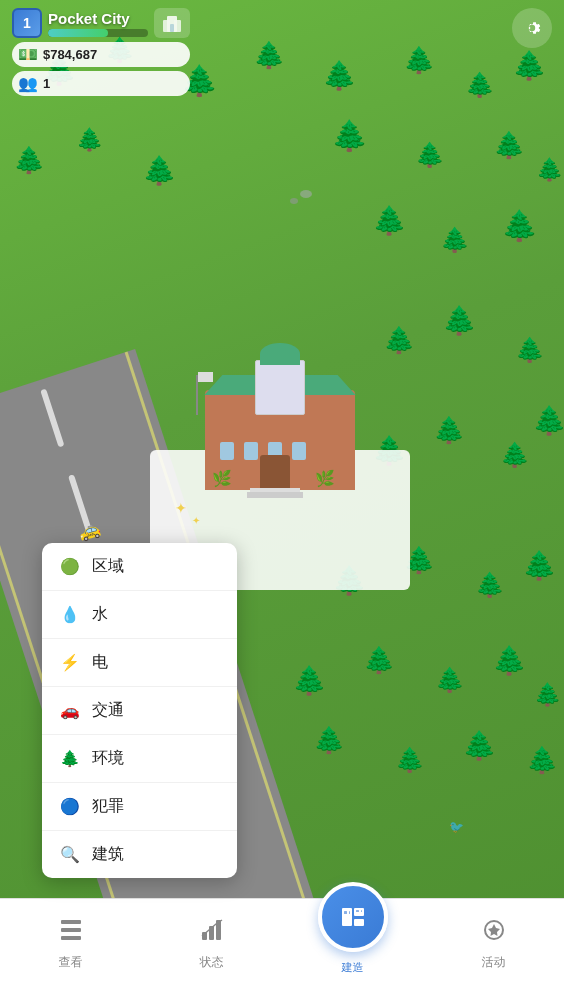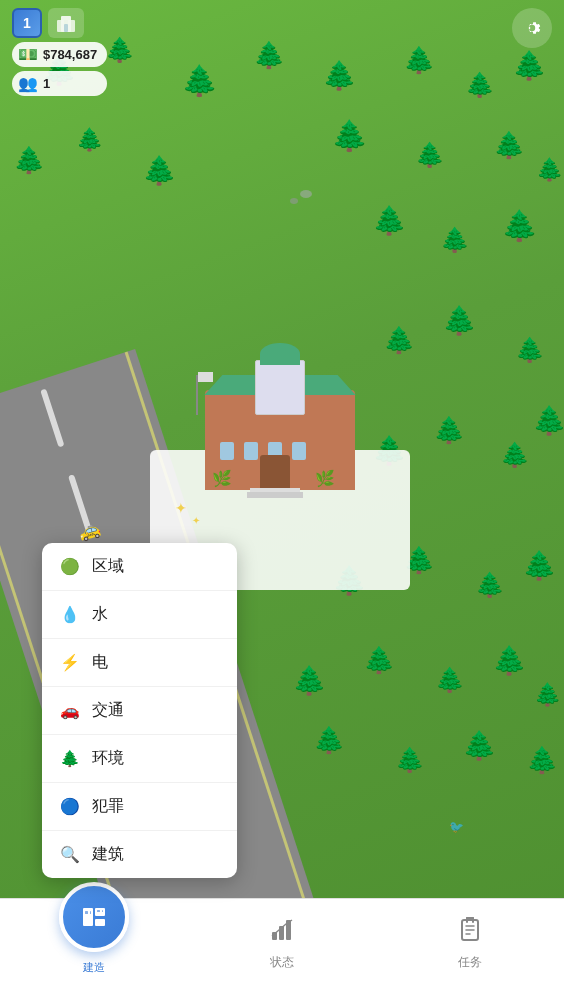--- a/index.html
+++ b/index.html
@@ -457,20 +457,26 @@
   <div class="sparkle" style="left:192px;top:515px;font-size:10px;">✦</div>
 
   <div class="animal" style="right:100px;top:820px;">🐦</div>
 
 </div>
 
 <div id="top-hud">
   <div class="hud-left">
     <div class="level-name-row">
       <div class="level-badge">1</div>
+      <div class="name-xp-col">
+        <span class="game-title">Pocket City</span>
+        <div class="xp-bar-bg">
+          <div class="xp-bar-fill" style="width:60%;"></div>
+        </div>
+      </div>
 
       <div class="building-count-icon">
         <svg width="22" height="22" viewBox="0 0 22 22" fill="none">
           <rect x="2" y="8" width="7" height="12" fill="rgba(255,255,255,0.85)" rx="1"></rect>
           <rect x="13" y="8" width="7" height="12" fill="rgba(255,255,255,0.85)" rx="1"></rect>
           <rect x="6" y="4" width="10" height="16" fill="rgba(255,255,255,0.95)" rx="1"></rect>
           <rect x="9" y="12" width="4" height="8" fill="rgba(150,190,220,0.6)" rx="1"></rect>
         </svg>
       </div>
     </div>
@@ -519,56 +525,61 @@
     <span class="menu-item-label">犯罪</span>
   </div>
   <div class="menu-item">
     <span class="menu-item-icon">🔍</span>
     <span class="menu-item-label">建筑</span>
   </div>
 </div>
 
 <div id="bottom-nav">
 
+  <div class="nav-item">
+    <span class="nav-item-icon">
+      <svg width="28" height="28" viewBox="0 0 28 28" fill="none">
+        <rect x="4" y="4" width="20" height="4" rx="1" fill="#888"></rect>
+        <rect x="4" y="12" width="20" height="4" rx="1" fill="#888"></rect>
+        <rect x="4" y="20" width="20" height="4" rx="1" fill="#888"></rect>
+      </svg>
+    </span>
+    <span class="nav-item-label">查看</span>
+  </div>
+
+  <div class="nav-item">
+    <span class="nav-item-icon">
+      <svg width="28" height="28" viewBox="0 0 28 28" fill="none">
+        <rect x="4" y="16" width="5" height="8" rx="1" fill="#888"></rect>
+        <rect x="11" y="10" width="5" height="14" rx="1" fill="#888"></rect>
+        <rect x="18" y="4" width="5" height="20" rx="1" fill="#888"></rect>
+        <polyline points="4,20 11,14 18,8 24,4" stroke="#888" stroke-width="1.5" fill="none"></polyline>
+      </svg>
+    </span>
+    <span class="nav-item-label">状态</span>
+  </div>
 
   <div class="nav-item nav-build">
     <div class="nav-build-circle">
       <svg width="30" height="30" viewBox="0 0 30 30" fill="none">
         <rect x="4" y="6" width="10" height="18" rx="1" fill="white"></rect>
         <rect x="16" y="6" width="10" height="8" rx="1" fill="white"></rect>
         <rect x="16" y="17" width="10" height="7" rx="1" fill="white"></rect>
         <rect x="6" y="9" width="3" height="3" rx="0.5" fill="rgba(58,123,213,0.6)"></rect>
         <rect x="11" y="9" width="1" height="3" rx="0.5" fill="rgba(58,123,213,0.6)"></rect>
         <rect x="18" y="8" width="3" height="2" rx="0.5" fill="rgba(58,123,213,0.6)"></rect>
         <rect x="23" y="8" width="1" height="2" rx="0.5" fill="rgba(58,123,213,0.6)"></rect>
       </svg>
     </div>
     <span class="nav-build-label">建造</span>
   </div>
 
+
   <div class="nav-item">
     <span class="nav-item-icon">
       <svg width="28" height="28" viewBox="0 0 28 28" fill="none">
-        <rect x="4" y="16" width="5" height="8" rx="1" fill="#888"></rect>
-        <rect x="11" y="10" width="5" height="14" rx="1" fill="#888"></rect>
-        <rect x="18" y="4" width="5" height="20" rx="1" fill="#888"></rect>
-        <polyline points="4,20 11,14 18,8 24,4" stroke="#888" stroke-width="1.5" fill="none"></polyline>
+        <circle cx="14" cy="14" r="9" stroke="#888" stroke-width="2" fill="none"></circle>
+        <path d="M14 8 L16 12 L20 13 L17 16 L17.5 20 L14 18 L10.5 20 L11 16 L8 13 L12 12 Z" fill="#888"></path>
       </svg>
     </span>
-    <span class="nav-item-label">状态</span>
-  </div>
-
-  <div class="nav-item">
-    <span class="nav-item-icon">
-      <svg width="28" height="28" viewBox="0 0 28 28" fill="none">
-        <rect x="6" y="4" width="16" height="20" rx="2" stroke="#888" stroke-width="2" fill="none"></rect>
-        <path d="M10 10 L18 10" stroke="#888" stroke-width="1.5" stroke-linecap="round"></path>
-        <path d="M10 14 L18 14" stroke="#888" stroke-width="1.5" stroke-linecap="round"></path>
-        <path d="M10 18 L14 18" stroke="#888" stroke-width="1.5" stroke-linecap="round"></path>
-        <path d="M17 2 L17 6" stroke="#888" stroke-width="2" stroke-linecap="round"></path>
-        <path d="M11 2 L11 6" stroke="#888" stroke-width="2" stroke-linecap="round"></path>
-        <rect x="10" y="1" width="8" height="4" rx="1" fill="#888"></rect>
-      </svg>
-    </span>
-    <span class="nav-item-label">任务</span>
-  </div>
-
+    <span class="nav-item-label">活动</span>
+  </div>
 </div>
 
 </body></html>

